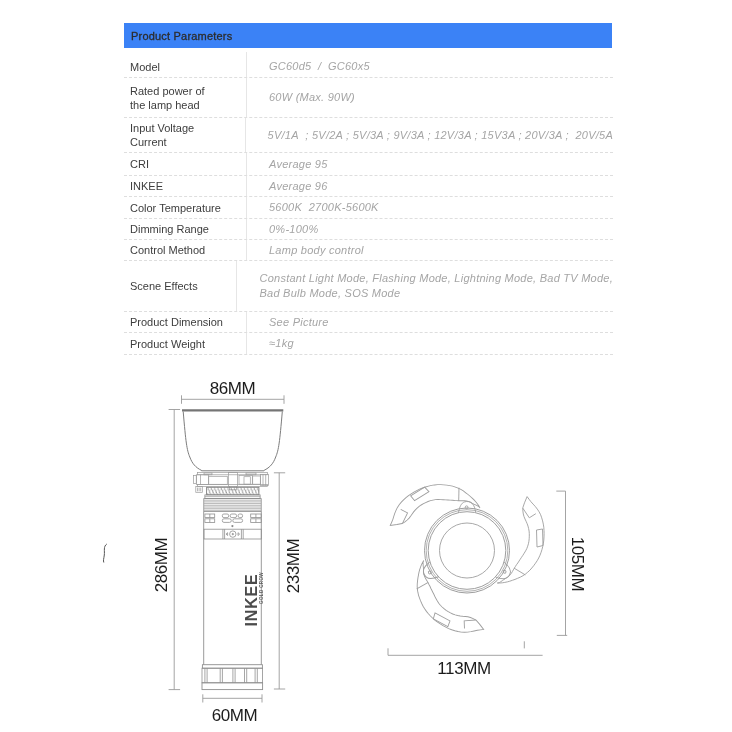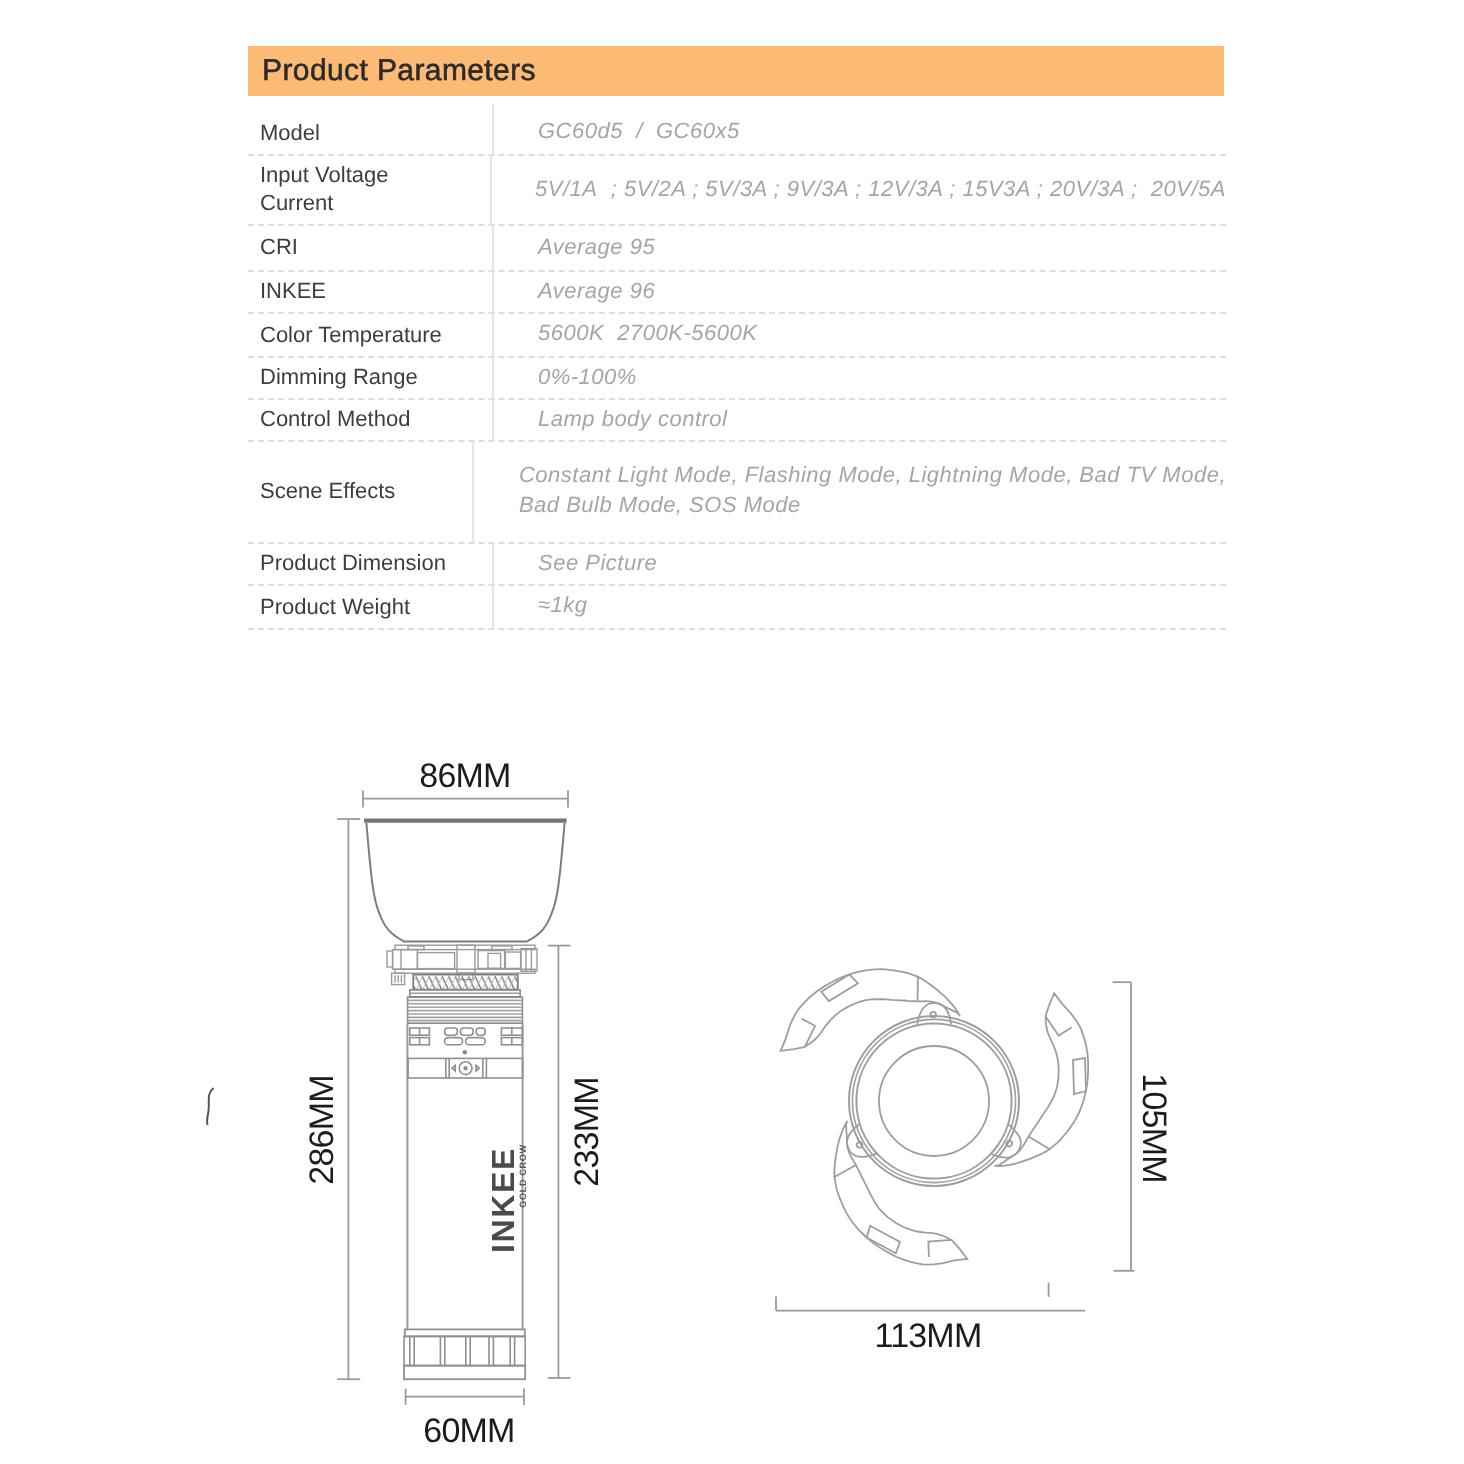--- a/index.html
+++ b/index.html
@@ -1,19 +1,19 @@
 <!DOCTYPE html>
 <html><head>
 <meta charset="utf-8">
 <style>
   html,body{margin:0;padding:0;}
   body{width:732px;height:732px;background:#fff;position:relative;overflow:hidden;
        font-family:"Liberation Sans", sans-serif;}
-  .bar{position:absolute;left:124px;top:23px;width:488px;height:25px;background:#fdba74;
-       color:#2a2a2a;font-size:15px;line-height:26px;-webkit-text-stroke:0.3px #2f2f2f;}
+  .bar{position:absolute;left:124px;top:23px;width:488px;height:25px;background:#3b82f6;
+       color:#2a2a2a;font-size:11px;line-height:26px;-webkit-text-stroke:0.3px #2f2f2f;}
   .bar span{padding-left:7px;letter-spacing:0.2px;}
   .tbl{position:absolute;left:124px;top:52px;width:489px;}
   .row{display:flex;border-bottom:1px dashed #dedede;box-sizing:border-box;}
   .lab{width:122px;box-sizing:border-box;padding-left:6px;color:#3d3d3d;font-size:11px;
        line-height:14px;display:flex;flex-direction:column;justify-content:center;}
   .val{flex:1;border-left:1px solid #e6e6e6;box-sizing:border-box;padding-left:22px;
        color:#a5a5a5;font-size:11px;letter-spacing:0.25px;line-height:15px;display:flex;flex-direction:column;justify-content:center;white-space:nowrap;font-style:italic;}
   svg{position:absolute;left:0;top:0;}
   svg text{font-family:"Liberation Sans", sans-serif;}
 </style>
@@ -22,20 +22,24 @@
 
 <div class="bar"><span>Product Parameters</span></div>
 
 <div class="tbl">
 
   <div class="row" style="height:26px">
       <div class="lab" style="padding-top:4px">Model</div>
       <div class="val" style="padding-top:4px">GC60d5&nbsp; /&nbsp; GC60x5</div>
     </div>
 
+  <div class="row" style="height:40px">
+      <div class="lab">Rated power of<br>the lamp head</div>
+      <div class="val">60W (Max. 90W)</div>
+    </div>
 
   <div class="row" style="height:35px">
       <div class="lab">Input Voltage<br>Current</div>
       <div class="val">5V/1A&nbsp; ; 5V/2A ; 5V/3A ; 9V/3A ; 12V/3A ; 15V3A ; 20V/3A ;&nbsp; 20V/5A</div>
     </div>
 
 
   <div class="row" style="height:23px">
       <div class="lab">CRI</div>
       <div class="val">Average 95</div>

